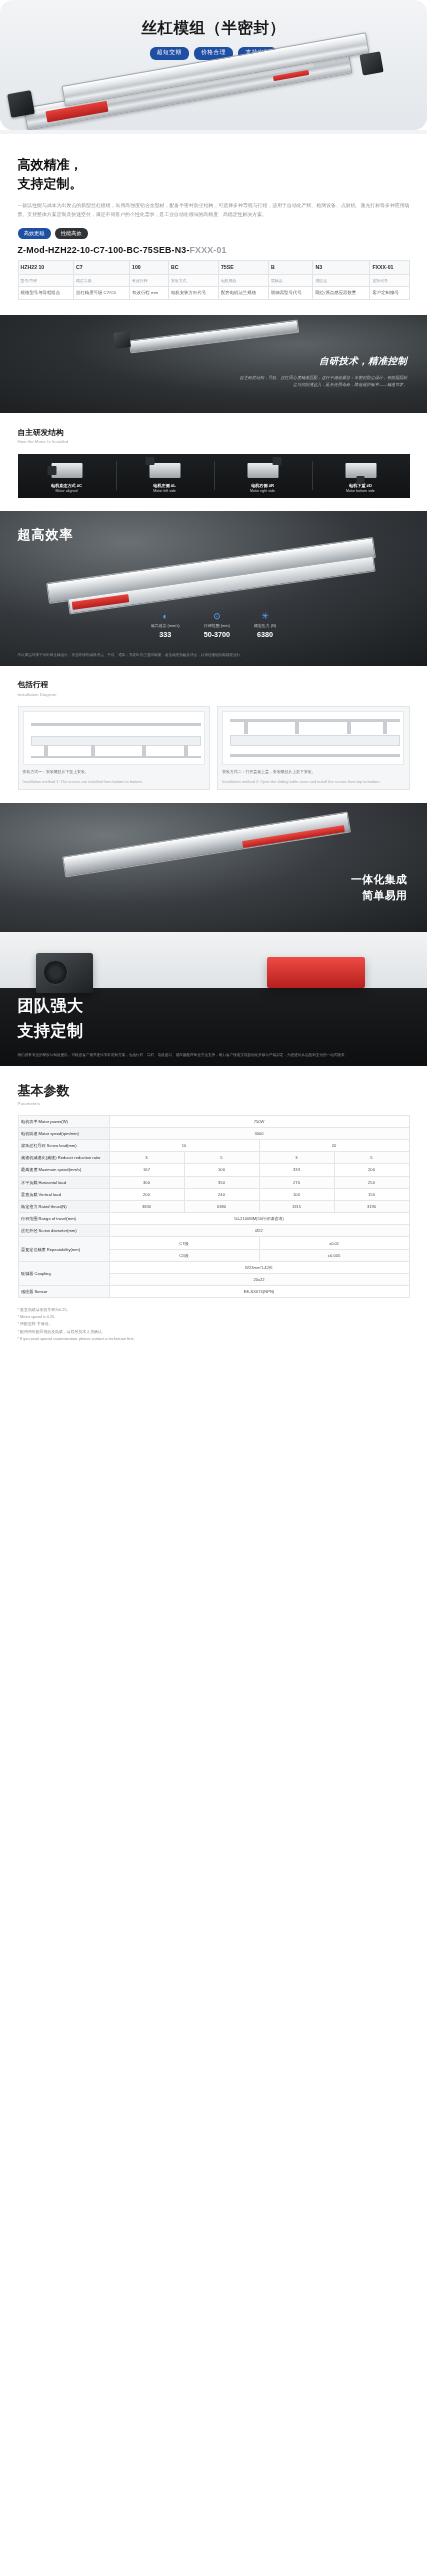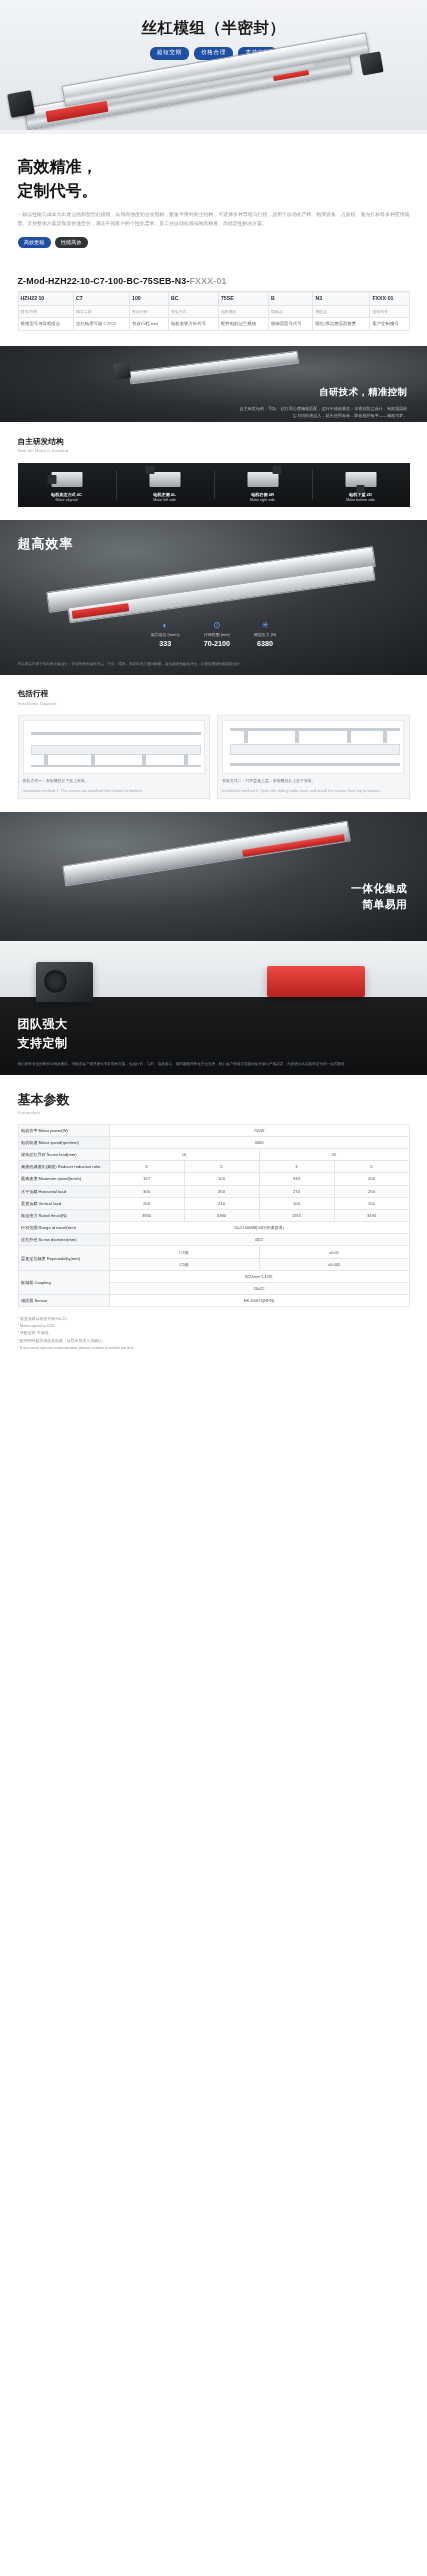--- a/index.html
+++ b/index.html
@@ -11,20 +11,21 @@
   }
   .page { width: 427px; position: relative; }
 
   
   .hero {
     background: linear-gradient(180deg,#f2f4f6 0%, #e9ecef 60%, #e3e6ea 100%);
     padding: 17.5px 0 0 0;
     position: relative;
     height: 130px;
     overflow: hidden;
+    border-radius: 13px;
   }
   .hero h1 {
     text-align: center;
     font-size: 15.5px;
     font-weight: bold;
     letter-spacing: 0.5px;
     color: #1b1b1b;
   }
   .hero-tags {
     display: flex;
@@ -101,32 +102,32 @@
     width: 20.6px; height: 20.6px;
     left: 361px; top: 4.1px;
     transform: rotate(-10deg);
     background: linear-gradient(145deg,#44484c,#1b1d20);
     border-radius: 2.1px;
   }
 
   
   .sec-white { background:#fff; padding: 20.6px 17.5px 15.5px 17.5px; }
   .sec-title {
-    font-size: 16px; font-weight: bold; line-height: 1.5; color:#111;
+    font-size: 13px; font-weight: bold; line-height: 1.5; color:#111;
   }
   .sec-desc {
     margin-top: 7.2px; font-size: 4.9px; color:#8b9096; line-height:1.9;
     text-align: justify;
   }
   .pill-row { margin-top:8.2px; display:flex; gap:4.1px; }
   .pill { background:#1f4fa3; color:#fff; font-size:5.2px; padding:2.1px 6.2px; border-radius:5.2px; }
   .pill.dark { background:#2f3336; }
 
   .code-line {
-    margin-top: 28px;
+    margin-top: 6px;
     font-size: 8.8px;
     font-weight: bold;
     letter-spacing: 0.2px;
     color:#15181b;
   }
   .code-line .muted { color:#9aa0a6; }
   .code-table { width:100%; margin-top:5.2px; border-collapse:collapse; }
   .code-table td {
     border:0.5px solid #e2e5e8;
     font-size:4.4px;
@@ -135,23 +136,24 @@
     vertical-align:top;
     line-height:1.5;
   }
   .code-table tr.head td {
     background:#f7f8f9; font-weight:bold; color:#2a2e31; font-size:5.2px;
   }
   .code-table tr.sub td { background:#fbfbfc; color:#9aa0a6; font-size:3.9px;}
 
   
   .dark-a {
-    position:relative; height:76px;
+    position:relative; height:98px;
     background: radial-gradient(120% 120% at 70% 30%, #5c6266 0%, #2c3033 45%, #16181a 100%);
     overflow:hidden;
+    font-style:italic;
   }
   .dark-a .txt {
     position:absolute; right:19.6px; top:40px; text-align:right; color:#fff;
   }
   .dark-a .txt h3 { font-size:9.3px; font-weight:bold; letter-spacing:0.5px;}
   .dark-a .txt p { margin-top:5.2px; font-size:4.1px; color:#b9bdc1; line-height:1.8; max-width:170px;}
   .mini-rail {
     position:absolute; left:129px; top:14.4px; width:170px; height:13.4px;
     transform: rotate(-7deg);
     background: linear-gradient(180deg,#ffffff,#cfd3d7 45%,#8f949a 100%);
@@ -278,21 +280,21 @@
     position:absolute; left:7.2px; top:7.2px; width:25px;height:25px;border-radius:50%;
     background:radial-gradient(circle,#2b2f32 30%,#14171a 70%);
     border:1.5px solid #3d4246;
   }
   .dark-d .redpart{
     position:absolute; right:62px; top:25px; width:98px; height:31px;
     background:linear-gradient(180deg,#ee4a44,#b5201d); border-radius:2.1px;
     box-shadow:0 4.1px 8.2px rgba(0,0,0,.25);
   }
   .dark-d .txt{ position:absolute; left:17.5px; bottom:23px; color:#fff;}
-  .dark-d .txt h3{ font-size:12px; font-weight:bold; line-height:1.55; letter-spacing:0.5px;}
+  .dark-d .txt h3{ font-size:16px; font-weight:bold; line-height:1.55; letter-spacing:0.5px;}
   .dark-d .foot{ position:absolute; left:17.5px; right:17.5px; bottom:8.2px; font-size:3.6px; color:#8d9297; line-height:1.7;}
 
   
   .params{ background:#fff; padding:15.5px 17.5px 20.6px 17.5px;}
   .params h4{ font-size:13px; font-weight:bold;}
   .params .en{ font-size:4.4px; color:#a4a9ae; margin-top:1.5px;}
   table.param{ width:100%; border-collapse:collapse; margin-top:8.2px;}
   table.param td{
     border:0.5px solid #e4e7ea; font-size:4.1px; color:#4f5459;
     padding:3.1px 2.6px; text-align:center;
@@ -325,21 +327,21 @@
       <div class="motor-box"></div>
       <div class="motor-box2"></div>
     </div>
   </section>
 
   <div class="divider"></div>
 
   <section class="sec-white">
     <div class="sec-title">
       <div>高效精准，</div>
-      <div>定制代号。</div>
+      <div>支持定制。</div>
     </div>
     <p class="sec-desc">一款以性能与成本为出发点的新型丝杠模组，采用高强度铝合金型材，配备半密封防尘结构，可选择多种导程与行程，适用于自动化产线、检测设备、点胶机、激光打标等多种应用场景。支持整体方案定制及快速交付，满足不同客户的个性化需求，是工业自动化领域的高精度、高稳定性解决方案。</p>
     <div class="pill-row">
       <span class="pill">高效更稳</span>
       <span class="pill dark">性能高效</span>
     </div>
 
     <div class="code-line">
       <span>Z-Mod-HZH22-10-C7-100-BC-75SEB-N3-</span><span class="muted">FXXX-01</span>
     </div>
@@ -439,21 +441,21 @@
     <div class="big-red"></div>
     <div class="spec-row">
       <div class="spec">
         <div class="ic">◐</div>
         <div class="lb">最高速度 (mm/s)</div>
         <div class="vl">333</div>
       </div>
       <div class="spec">
         <div class="ic">⊙</div>
         <div class="lb">行程范围 (mm)</div>
-        <div class="vl">70-2100</div>
+        <div class="vl">50-3700</div>
       </div>
       <div class="spec">
         <div class="ic">✳</div>
         <div class="lb">额定推力 (N)</div>
         <div class="vl">6380</div>
       </div>
     </div>
     <div class="foot">不以高温环境下长时间连续运行，作业环境请确保清洁、干燥、通风；安装时请注意同轴度，避免额定负载及冲击，以保证模组长期稳定运行。</div>
   </section>
 

